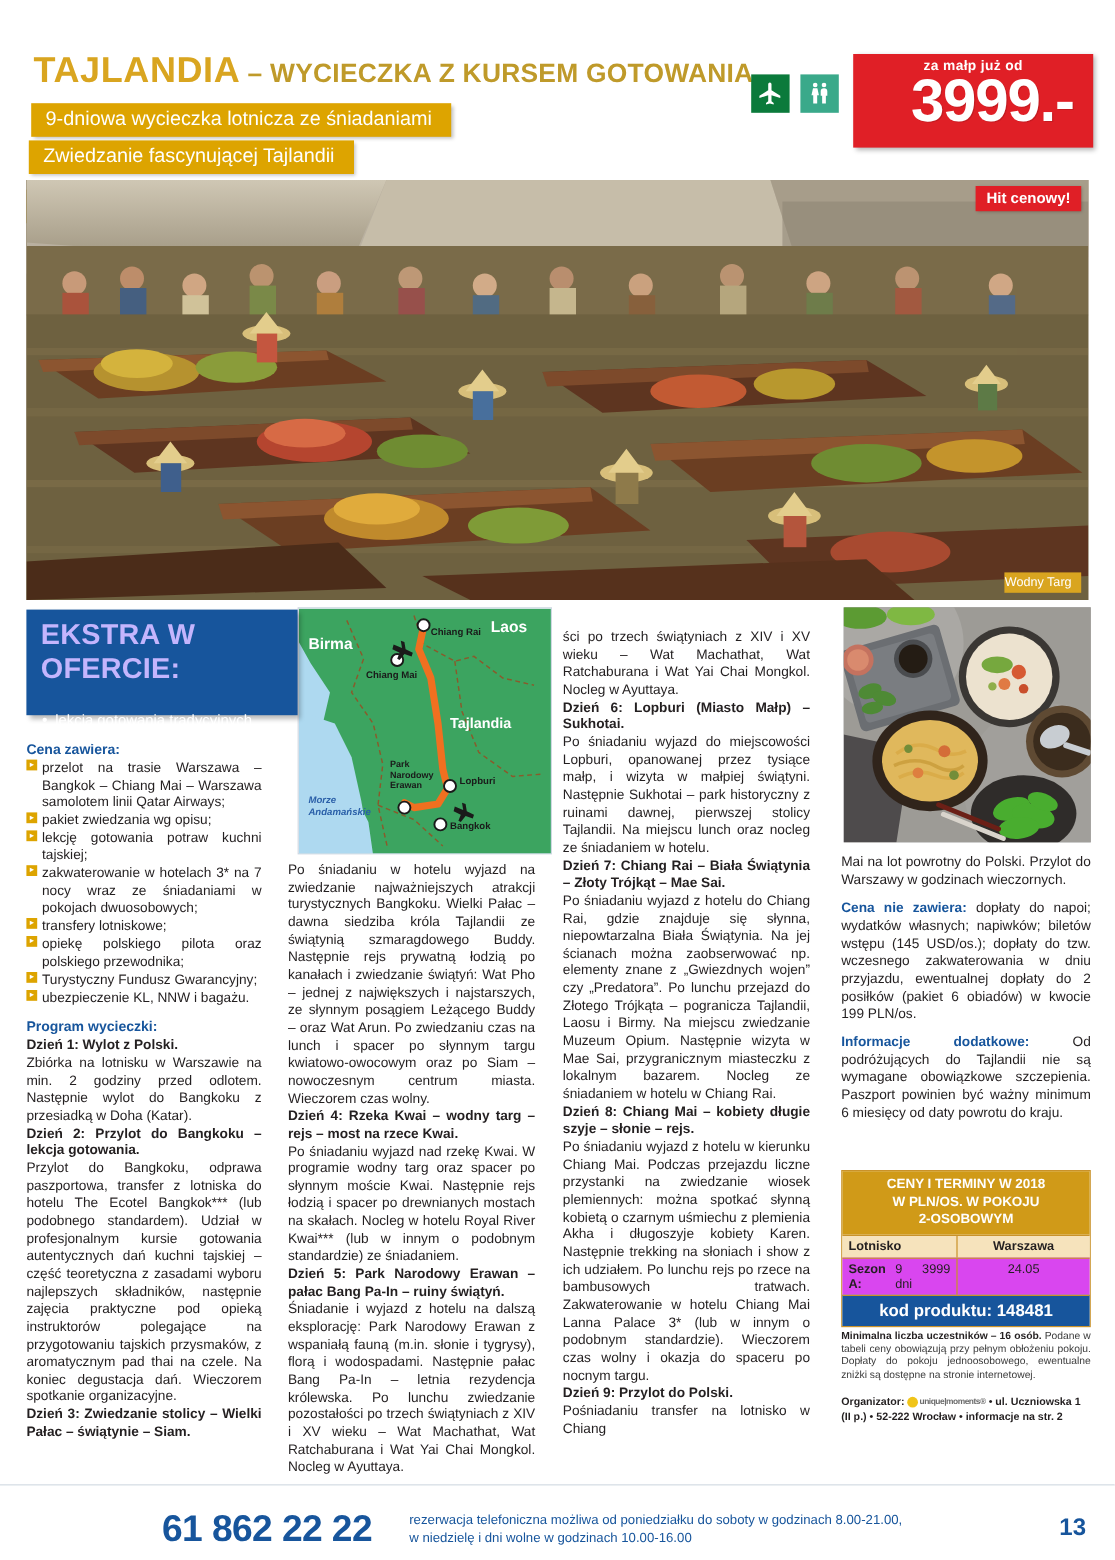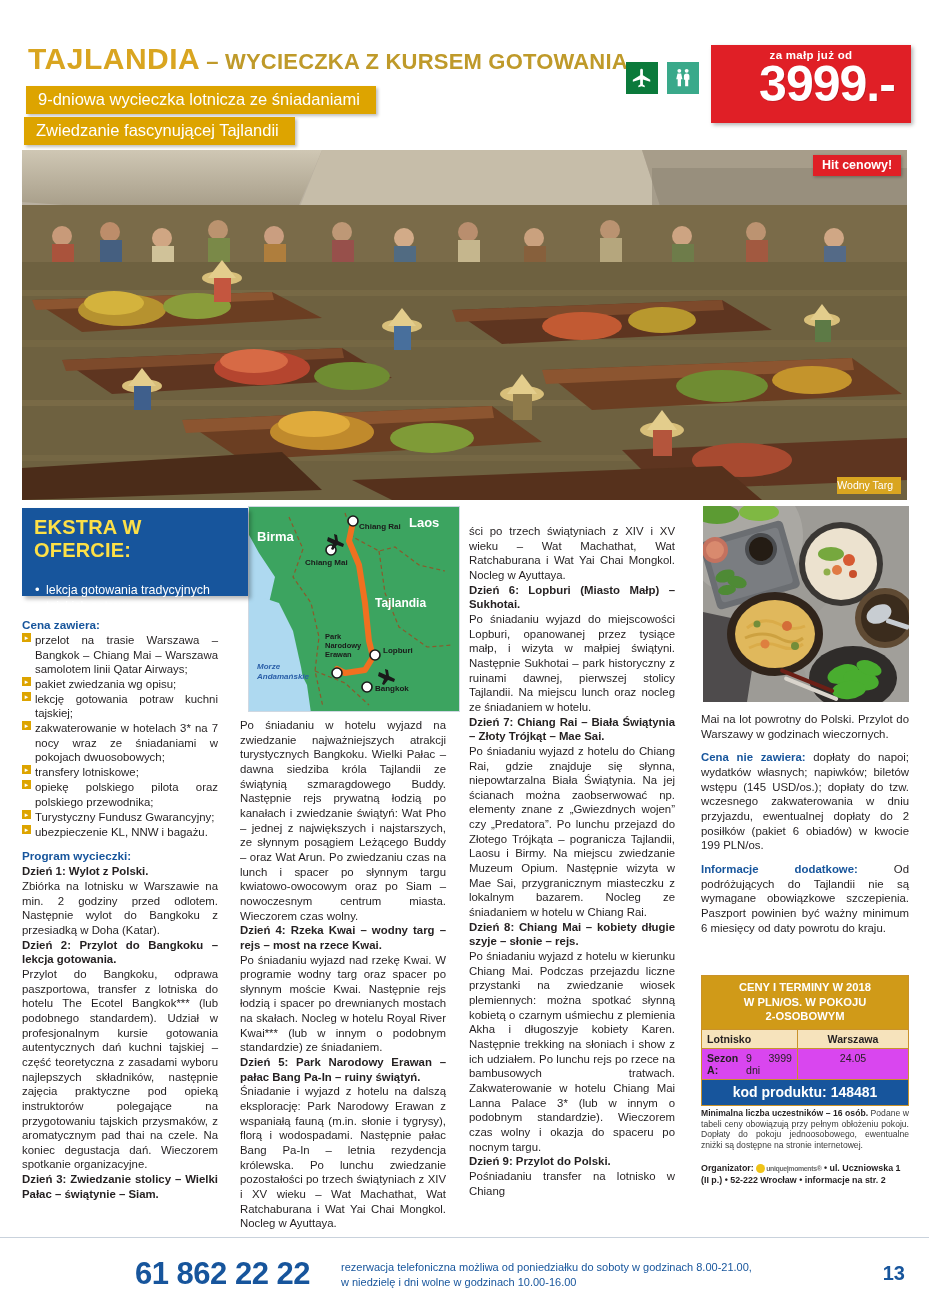--- a/index.html
+++ b/index.html
@@ -94,21 +94,21 @@
   
   .ekstra {
     position: absolute; left: 22px; top: 508px;
     width: 226px; height: 88px;
     background: #17559c;
     box-shadow: 3px 3px 4px rgba(0,0,0,0.28);
     z-index: 6;
     padding: 8px 10px 0 12px;
   }
   .ekstra-title {
-    color: #fde047; font-size: 20px; font-weight: bold;
+    color: #c4b5fd; font-size: 24px; font-weight: bold;
     letter-spacing: 0.2px;
   }
   .ekstra-list { list-style: none; margin-top: 21px; }
   .ekstra-list li {
     color: #ffffff; font-size: 12.4px; line-height: 1.26;
     padding-left: 12px; position: relative;
   }
   .ekstra-list li:before {
     content: "\2022"; position: absolute; left: 1px; top: -1px;
     font-size: 13px;

